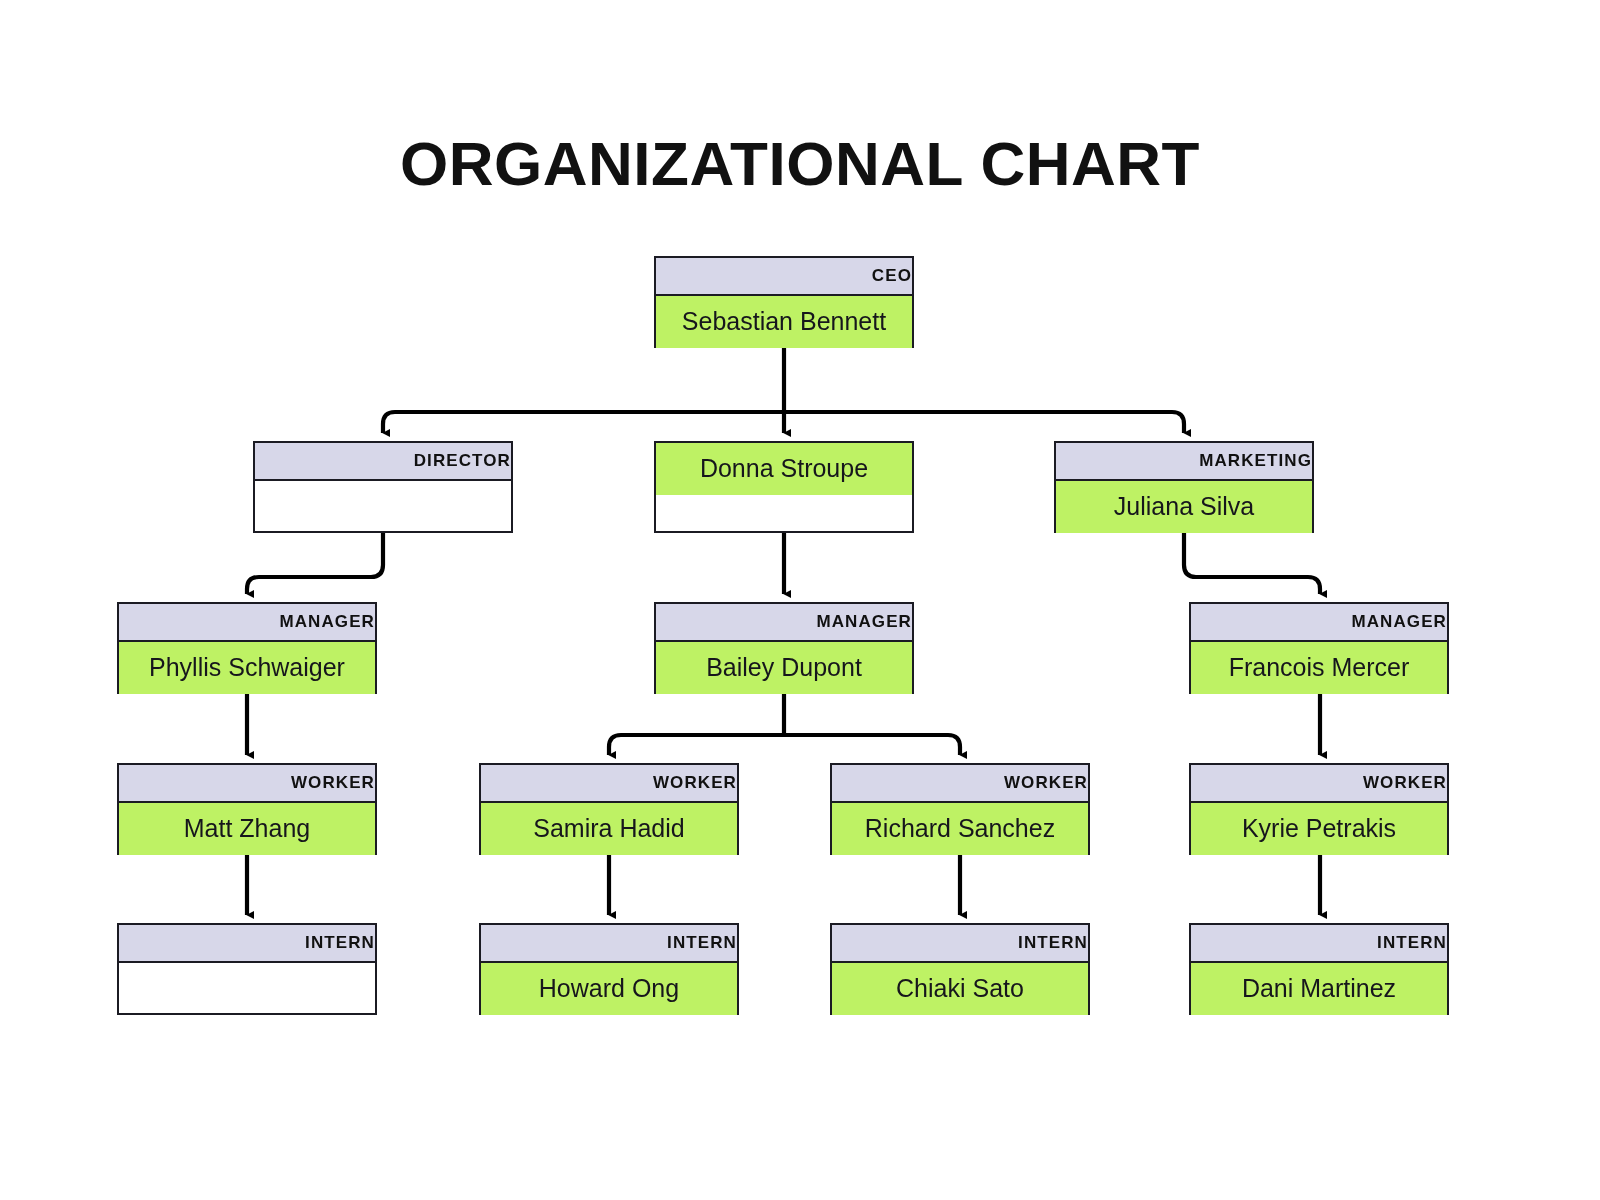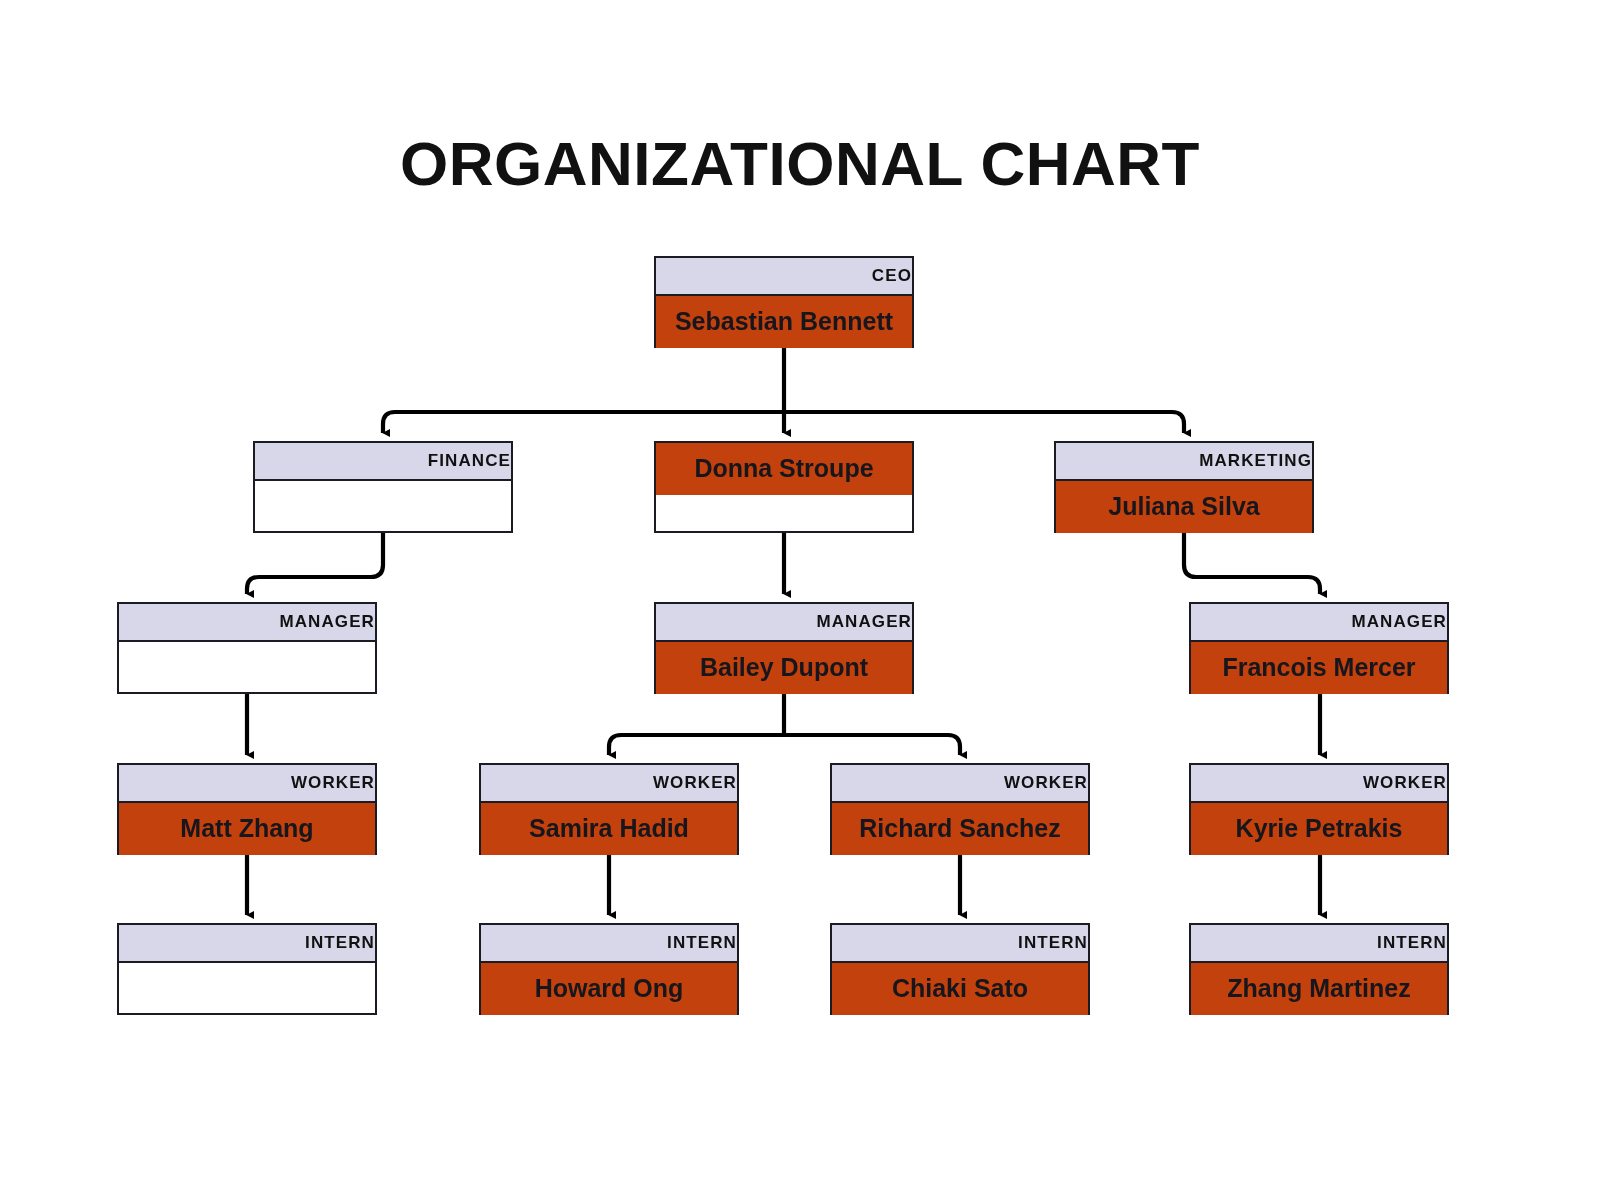--- a/index.html
+++ b/index.html
@@ -59,26 +59,26 @@
     color: #111111;
     white-space: nowrap;
     overflow: hidden;
   }
   .node-body {
     box-sizing: border-box;
     height: 52px;
     line-height: 50px;
     text-align: center;
     font-family: "Liberation Sans", sans-serif;
-    font-weight: 700;
+    font-weight: 400;
     font-size: 25px;
     color: #16161c;
     white-space: nowrap;
     overflow: hidden;
-    background: #c2410c;
+    background: #bef264;
   }
 </style>
 </head>
 <body>
 
 <div id="page">
 
   <div id="chart-title">ORGANIZATIONAL CHART</div>
 
   <svg id="connectors" viewBox="0 0 1600 1200" width="1600" height="1200">
@@ -117,31 +117,32 @@
       <path d="M 1320 855 L 1320 915" marker-end="url(#arrowhead)"></path>
     </g>
   </svg>
 
   <div id="node-layer">
       <div class="node" style="left: 654px; top: 256px; width: 260px; height: 92px;">
         <div class="node-header">CEO</div>
         <div class="node-body">Sebastian Bennett</div>
       </div>
       <div class="node" style="left: 253px; top: 441px; width: 260px; height: 92px;">
-        <div class="node-header">FINANCE</div>
+        <div class="node-header">DIRECTOR</div>
       </div>
       <div class="node" style="left: 654px; top: 441px; width: 260px; height: 92px;">
         <div class="node-body">Donna Stroupe</div>
       </div>
       <div class="node" style="left: 1054px; top: 441px; width: 260px; height: 92px;">
         <div class="node-header">MARKETING</div>
         <div class="node-body">Juliana Silva</div>
       </div>
       <div class="node" style="left: 117px; top: 602px; width: 260px; height: 92px;">
         <div class="node-header">MANAGER</div>
+        <div class="node-body">Phyllis Schwaiger</div>
       </div>
       <div class="node" style="left: 654px; top: 602px; width: 260px; height: 92px;">
         <div class="node-header">MANAGER</div>
         <div class="node-body">Bailey Dupont</div>
       </div>
       <div class="node" style="left: 1189px; top: 602px; width: 260px; height: 92px;">
         <div class="node-header">MANAGER</div>
         <div class="node-body">Francois Mercer</div>
       </div>
       <div class="node" style="left: 117px; top: 763px; width: 260px; height: 92px;">
@@ -166,17 +167,17 @@
       <div class="node" style="left: 479px; top: 923px; width: 260px; height: 92px;">
         <div class="node-header">INTERN</div>
         <div class="node-body">Howard Ong</div>
       </div>
       <div class="node" style="left: 830px; top: 923px; width: 260px; height: 92px;">
         <div class="node-header">INTERN</div>
         <div class="node-body">Chiaki Sato</div>
       </div>
       <div class="node" style="left: 1189px; top: 923px; width: 260px; height: 92px;">
         <div class="node-header">INTERN</div>
-        <div class="node-body">Zhang Martinez</div>
+        <div class="node-body">Dani Martinez</div>
       </div>
     </div>
 
 </div>
 
 </body></html>

